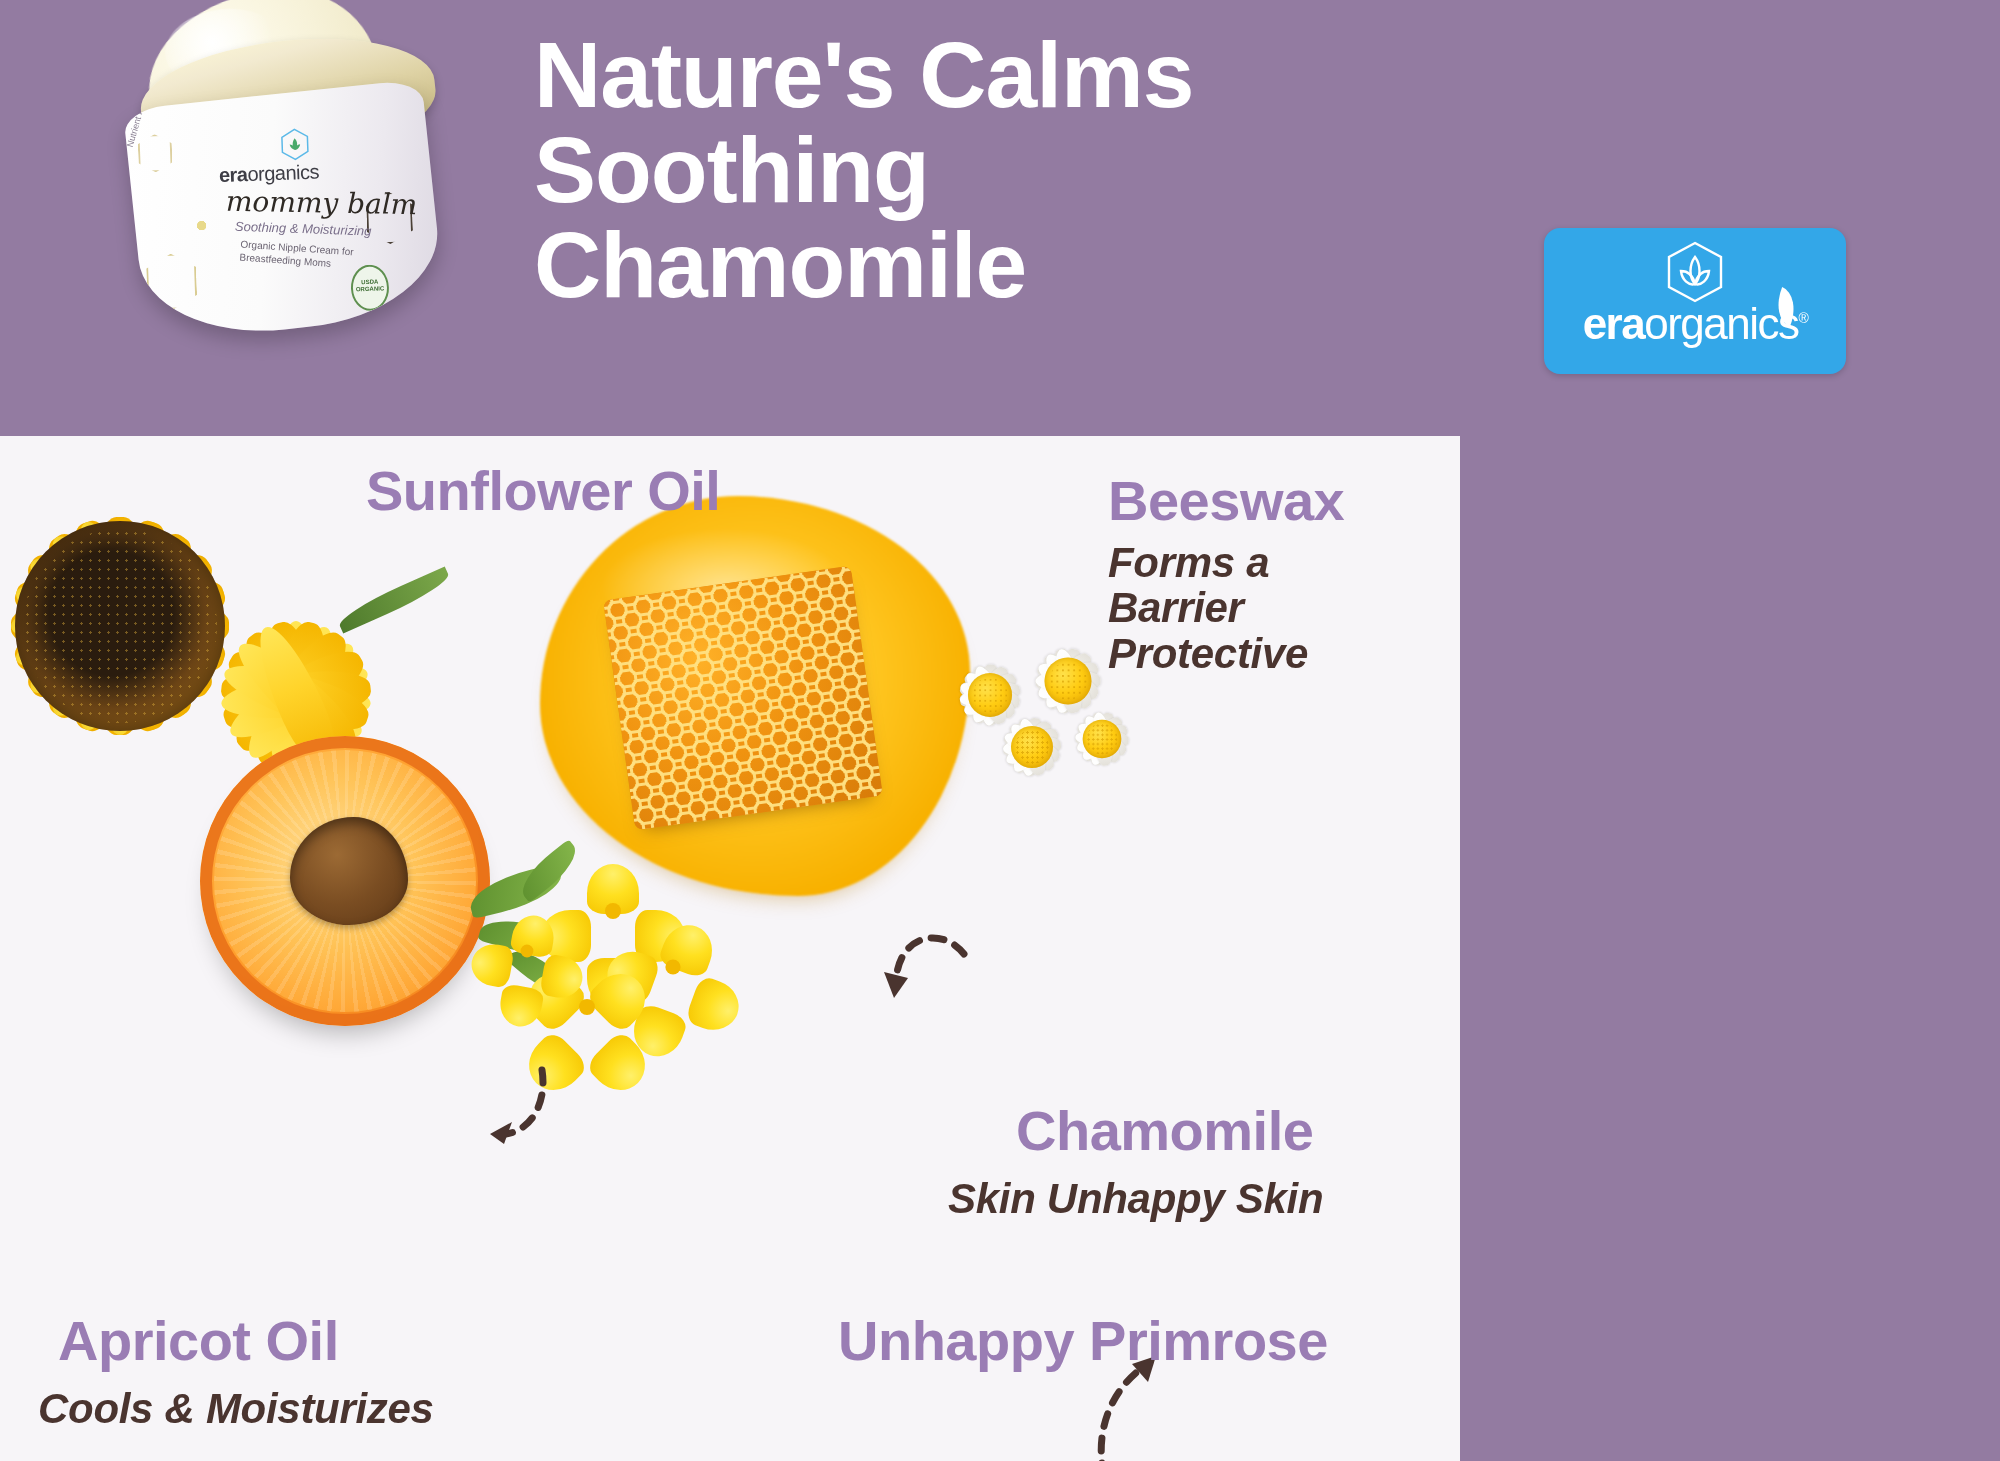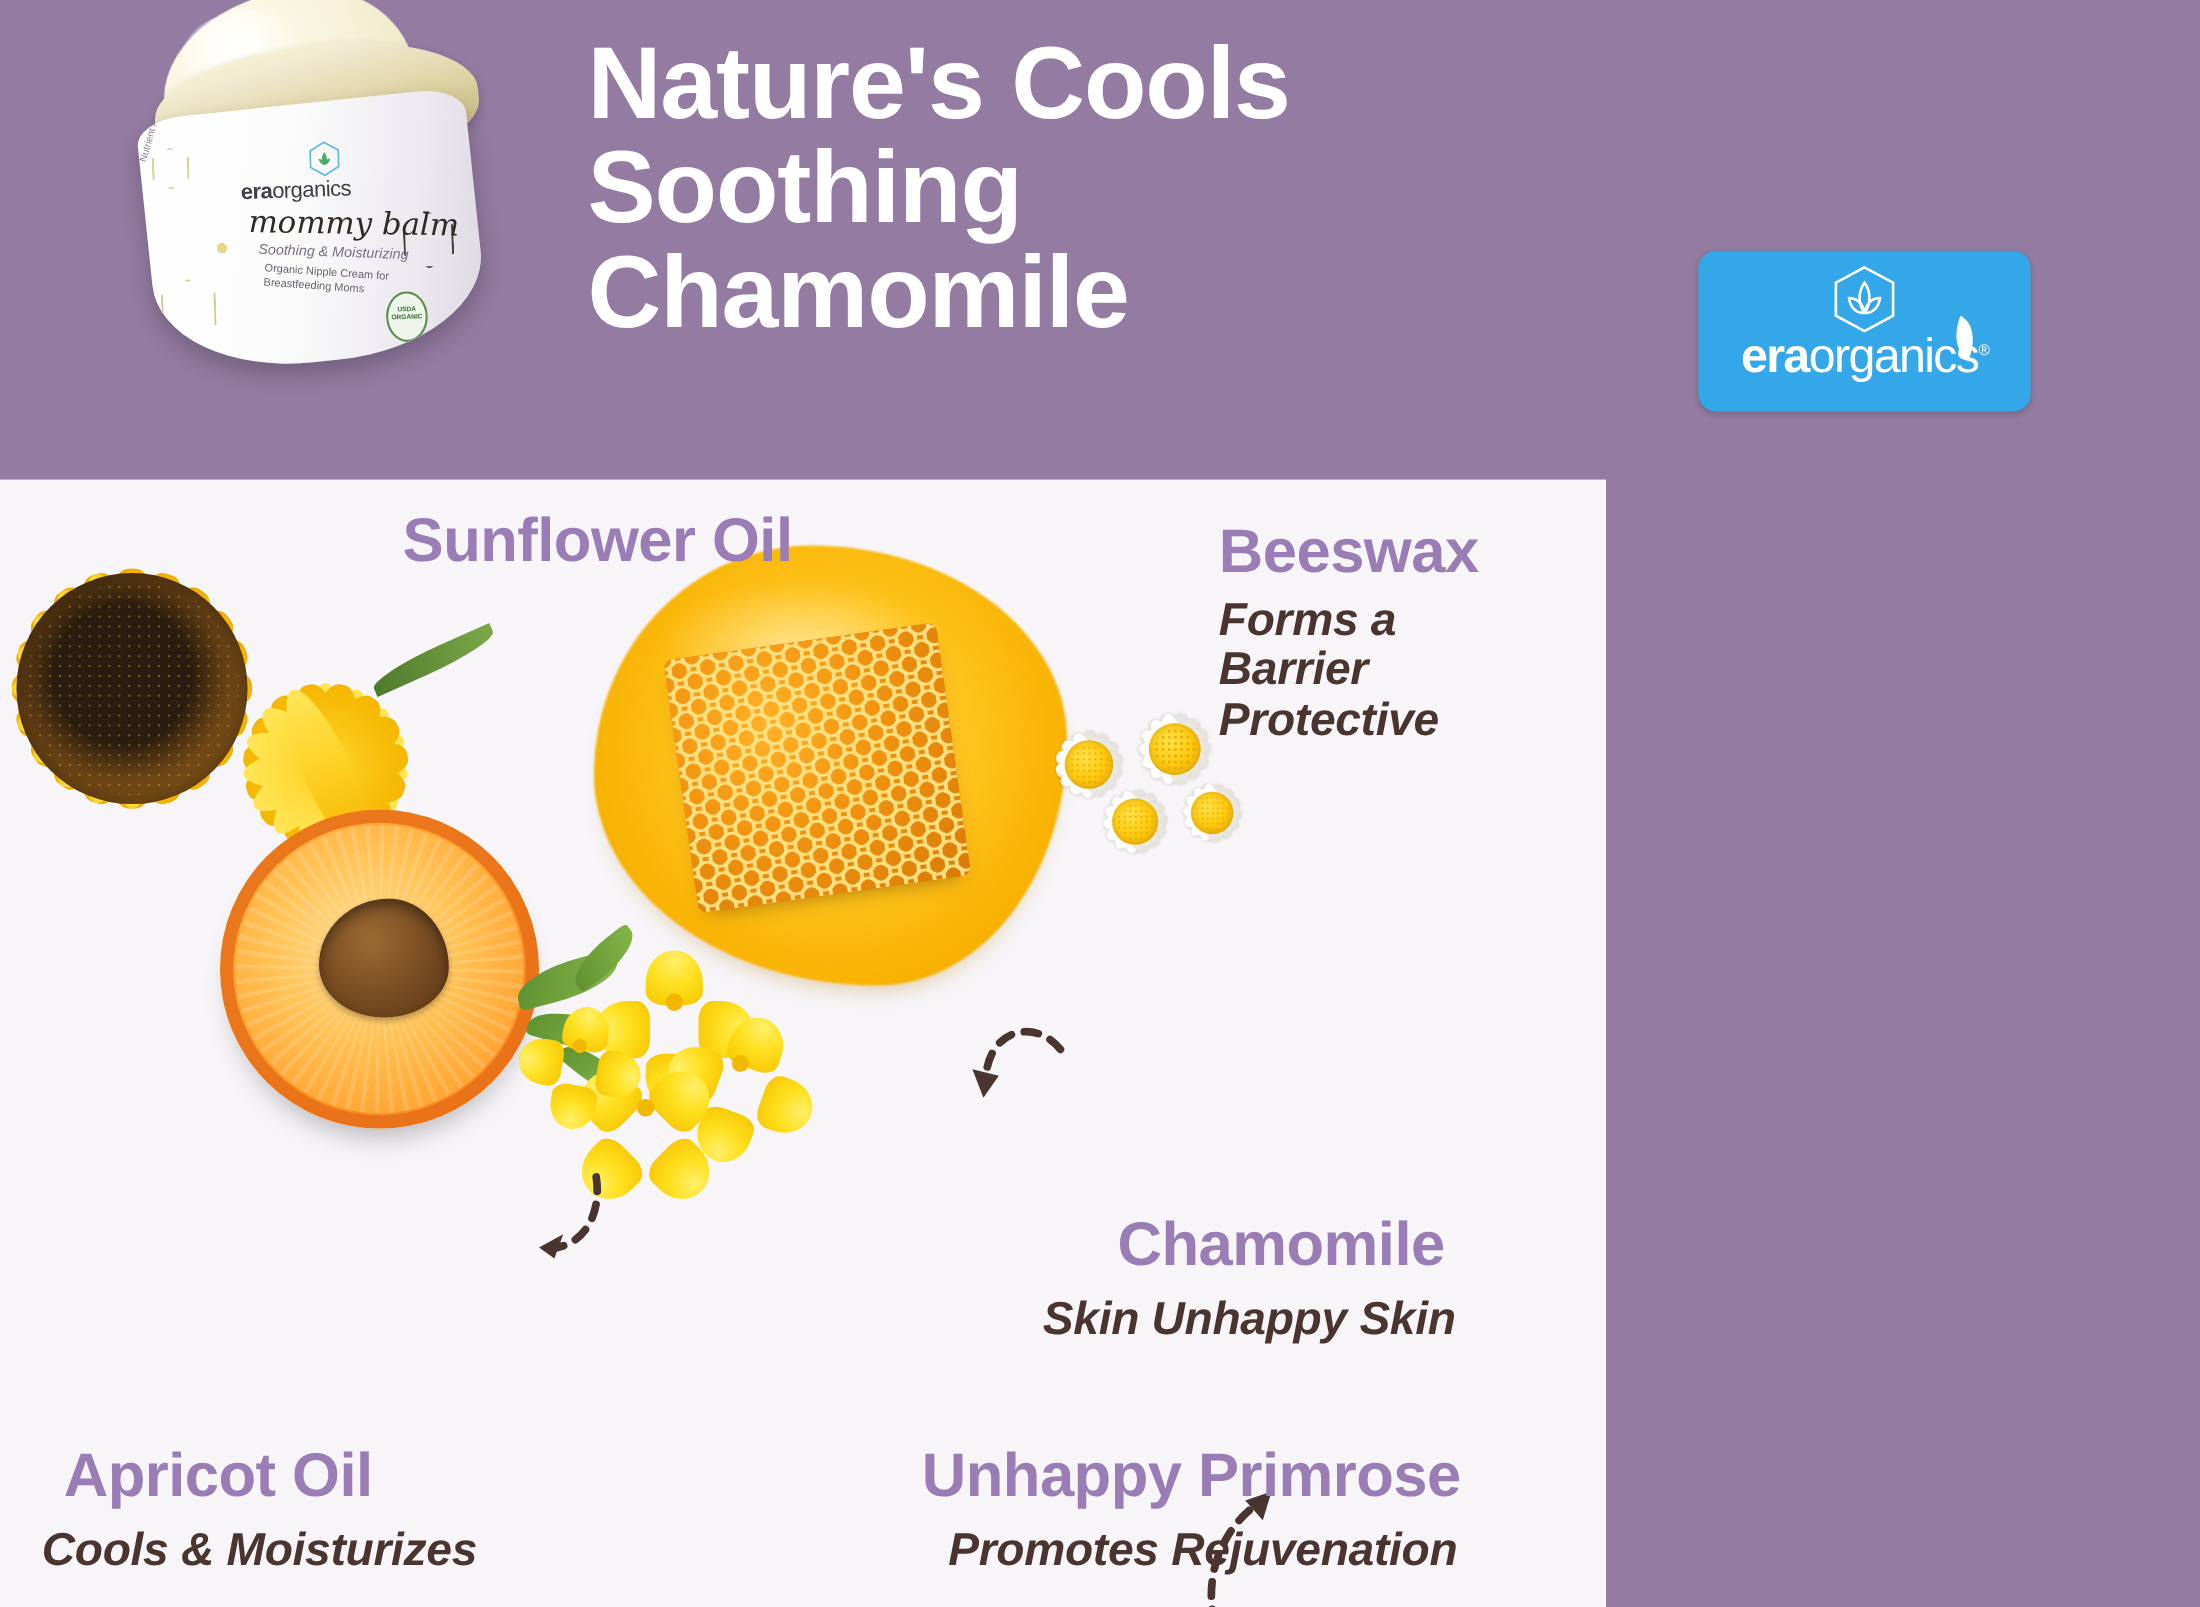--- a/index.html
+++ b/index.html
@@ -350,21 +350,21 @@
         <div class="lbl-product">mommy balm</div>
         <div class="lbl-sub">Soothing &amp; Moisturizing</div>
         <div class="lbl-desc">Organic Nipple Cream for Breastfeeding Moms</div>
         <div class="lbl-side">Nutrient rich soothing formula Non-toxic</div>
         <div class="badge-usda">USDA ORGANIC</div>
       </div>
     </div>
   </div>
 
   <h1 id="headline">
-    <span>Nature's Cools</span>
+    <span>Nature's Calms</span>
     <span>Soothing</span>
     <span>Chamomile</span>
   </h1>
 
   <div id="brand-logo">
     <svg id="logo-hex" width="64" height="66" viewBox="0 0 64 66">
       <polygon points="32,3 58,17 58,47 32,61 6,47 6,17" fill="none" stroke="#ffffff" stroke-width="2.4"></polygon>
       <path d="M32 17 C26 25 26 37 32 44 C38 37 38 25 32 17 Z" fill="none" stroke="#ffffff" stroke-width="2.4"></path>
       <path d="M18 31 C19 40 26 46 32 44 C30 36 25 31 18 31 Z" fill="none" stroke="#ffffff" stroke-width="2.4"></path>
       <path d="M46 31 C45 40 38 46 32 44 C34 36 39 31 46 31 Z" fill="none" stroke="#ffffff" stroke-width="2.4"></path>
@@ -580,17 +580,14 @@
   <div class="ing-desc" id="lbl-chamomile-desc">
     <div>Skin Unhappy Skin</div>
   </div>
 
   <div class="ing-title" id="lbl-apricot-title">Apricot Oil</div>
   <div class="ing-desc" id="lbl-apricot-desc">
     <div>Cools &amp; Moisturizes</div>
   </div>
 
   <div class="ing-title" id="lbl-primrose-title">Unhappy Primrose</div>
-  <div class="ing-desc" id="lbl-primrose-desc">
-    <div>Promotes Rejuvenation</div>
-  </div>
 
 </div>
 
 </body></html>

